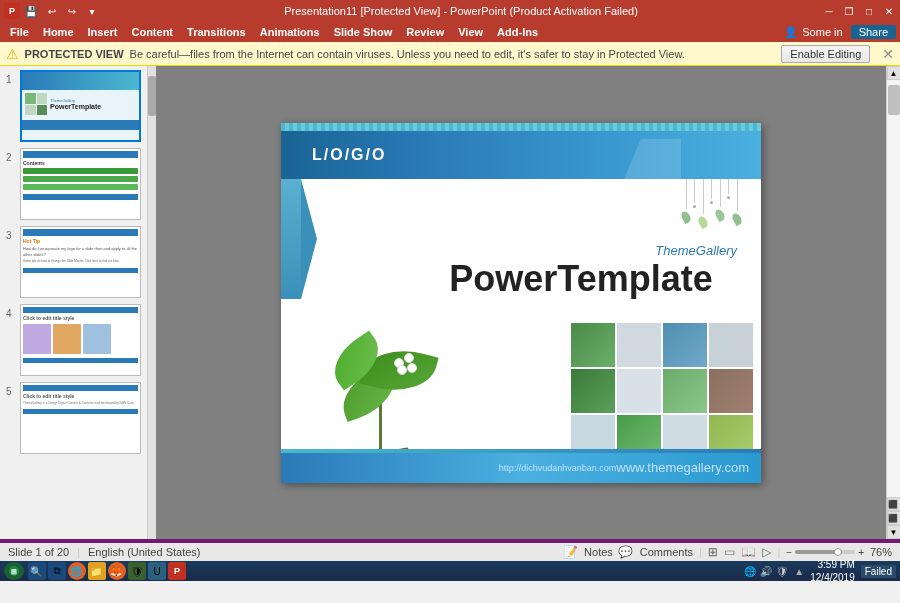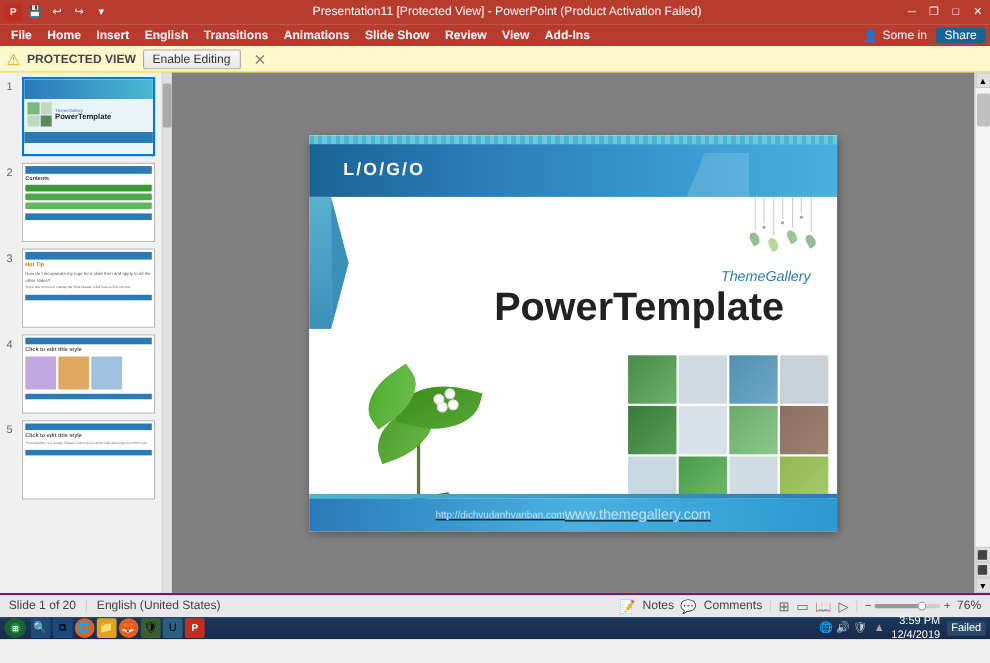--- a/index.html
+++ b/index.html
@@ -303,22 +303,21 @@
 
     
     .slide-bottom-banner {
       position: absolute;
       bottom: 0; left: 0; right: 0;
       height: 30px;
       background: linear-gradient(90deg, #2a7ab8, #4ab0e0, #2a9ad0);
       display: flex;
       align-items: center;
       padding: 0 12px;
-      justify-content: center;
-      text-decoration: underline;
+      justify-content: flex-end;
     }
     .slide-url-left { font-size: 9px; color: #c0e0ff; }
     .slide-url-right { font-size: 13px; color: #c0e0ff; }
 
     
     #right-scrollbar {
       width: 14px;
       background: #f0f0f0;
       border-left: 1px solid #ccc;
       display: flex;
@@ -326,21 +325,21 @@
       align-items: center;
     }
     .rsb-arrow { width: 14px; height: 14px; background: #e0e0e0; display: flex; align-items: center; justify-content: center; font-size: 8px; cursor: pointer; border: 1px solid #ccc; }
     .rsb-track { flex: 1; background: #f5f5f5; width: 100%; position: relative; }
     .rsb-thumb { width: 12px; height: 30px; background: #c0c0c0; position: absolute; top: 5px; left: 1px; border-radius: 2px; }
 
     
     #status-bar {
       height: 22px;
       background: #e8e8e8;
-      border-top: 2px solid #701a75;
+      border-top: 4px solid #701a75;
       display: flex;
       align-items: center;
       padding: 0 8px;
       font-size: 11px;
       color: #444;
       gap: 8px;
     }
     #status-bar .right-tools {
       margin-left: auto;
       display: flex;
@@ -425,39 +424,40 @@
     <button class="win-btn">❐</button>
     <button class="win-btn">□</button>
     <button class="win-btn close">✕</button>
   </div>
 </div>
 
 <div id="menu-bar">
   <div class="menu-item">File</div>
   <div class="menu-item">Home</div>
   <div class="menu-item">Insert</div>
-  <div class="menu-item">English</div>
+  <div class="menu-item">Content</div>
   <div class="menu-item">Transitions</div>
   <div class="menu-item">Animations</div>
   <div class="menu-item">Slide Show</div>
   <div class="menu-item">Review</div>
   <div class="menu-item">View</div>
   <div class="menu-item">Add-Ins</div>
   <div id="menu-right">
     <div style="display:flex;align-items:center;gap:4px;cursor:pointer;">
       <span>👤</span>
         <span>Some in</span>
     </div>
     <div style="background:#1a6494;padding:1px 8px;border-radius:2px;cursor:pointer;">Share</div>
   </div>
 </div>
 
 <div id="protected-view">
   <span class="shield">⚠</span>
   <span class="pv-label">PROTECTED VIEW</span>
+  <span class="pv-text">Be careful—files from the Internet can contain viruses. Unless you need to edit, it's safer to stay in Protected View.</span>
   <button class="enable-btn">Enable Editing</button>
   <span class="close-x">✕</span>
 </div>
 
 <div id="main-area">
 
   <div id="slide-panel">
 
     <div class="slide-thumb active">
       <span class="slide-num">1</span>

